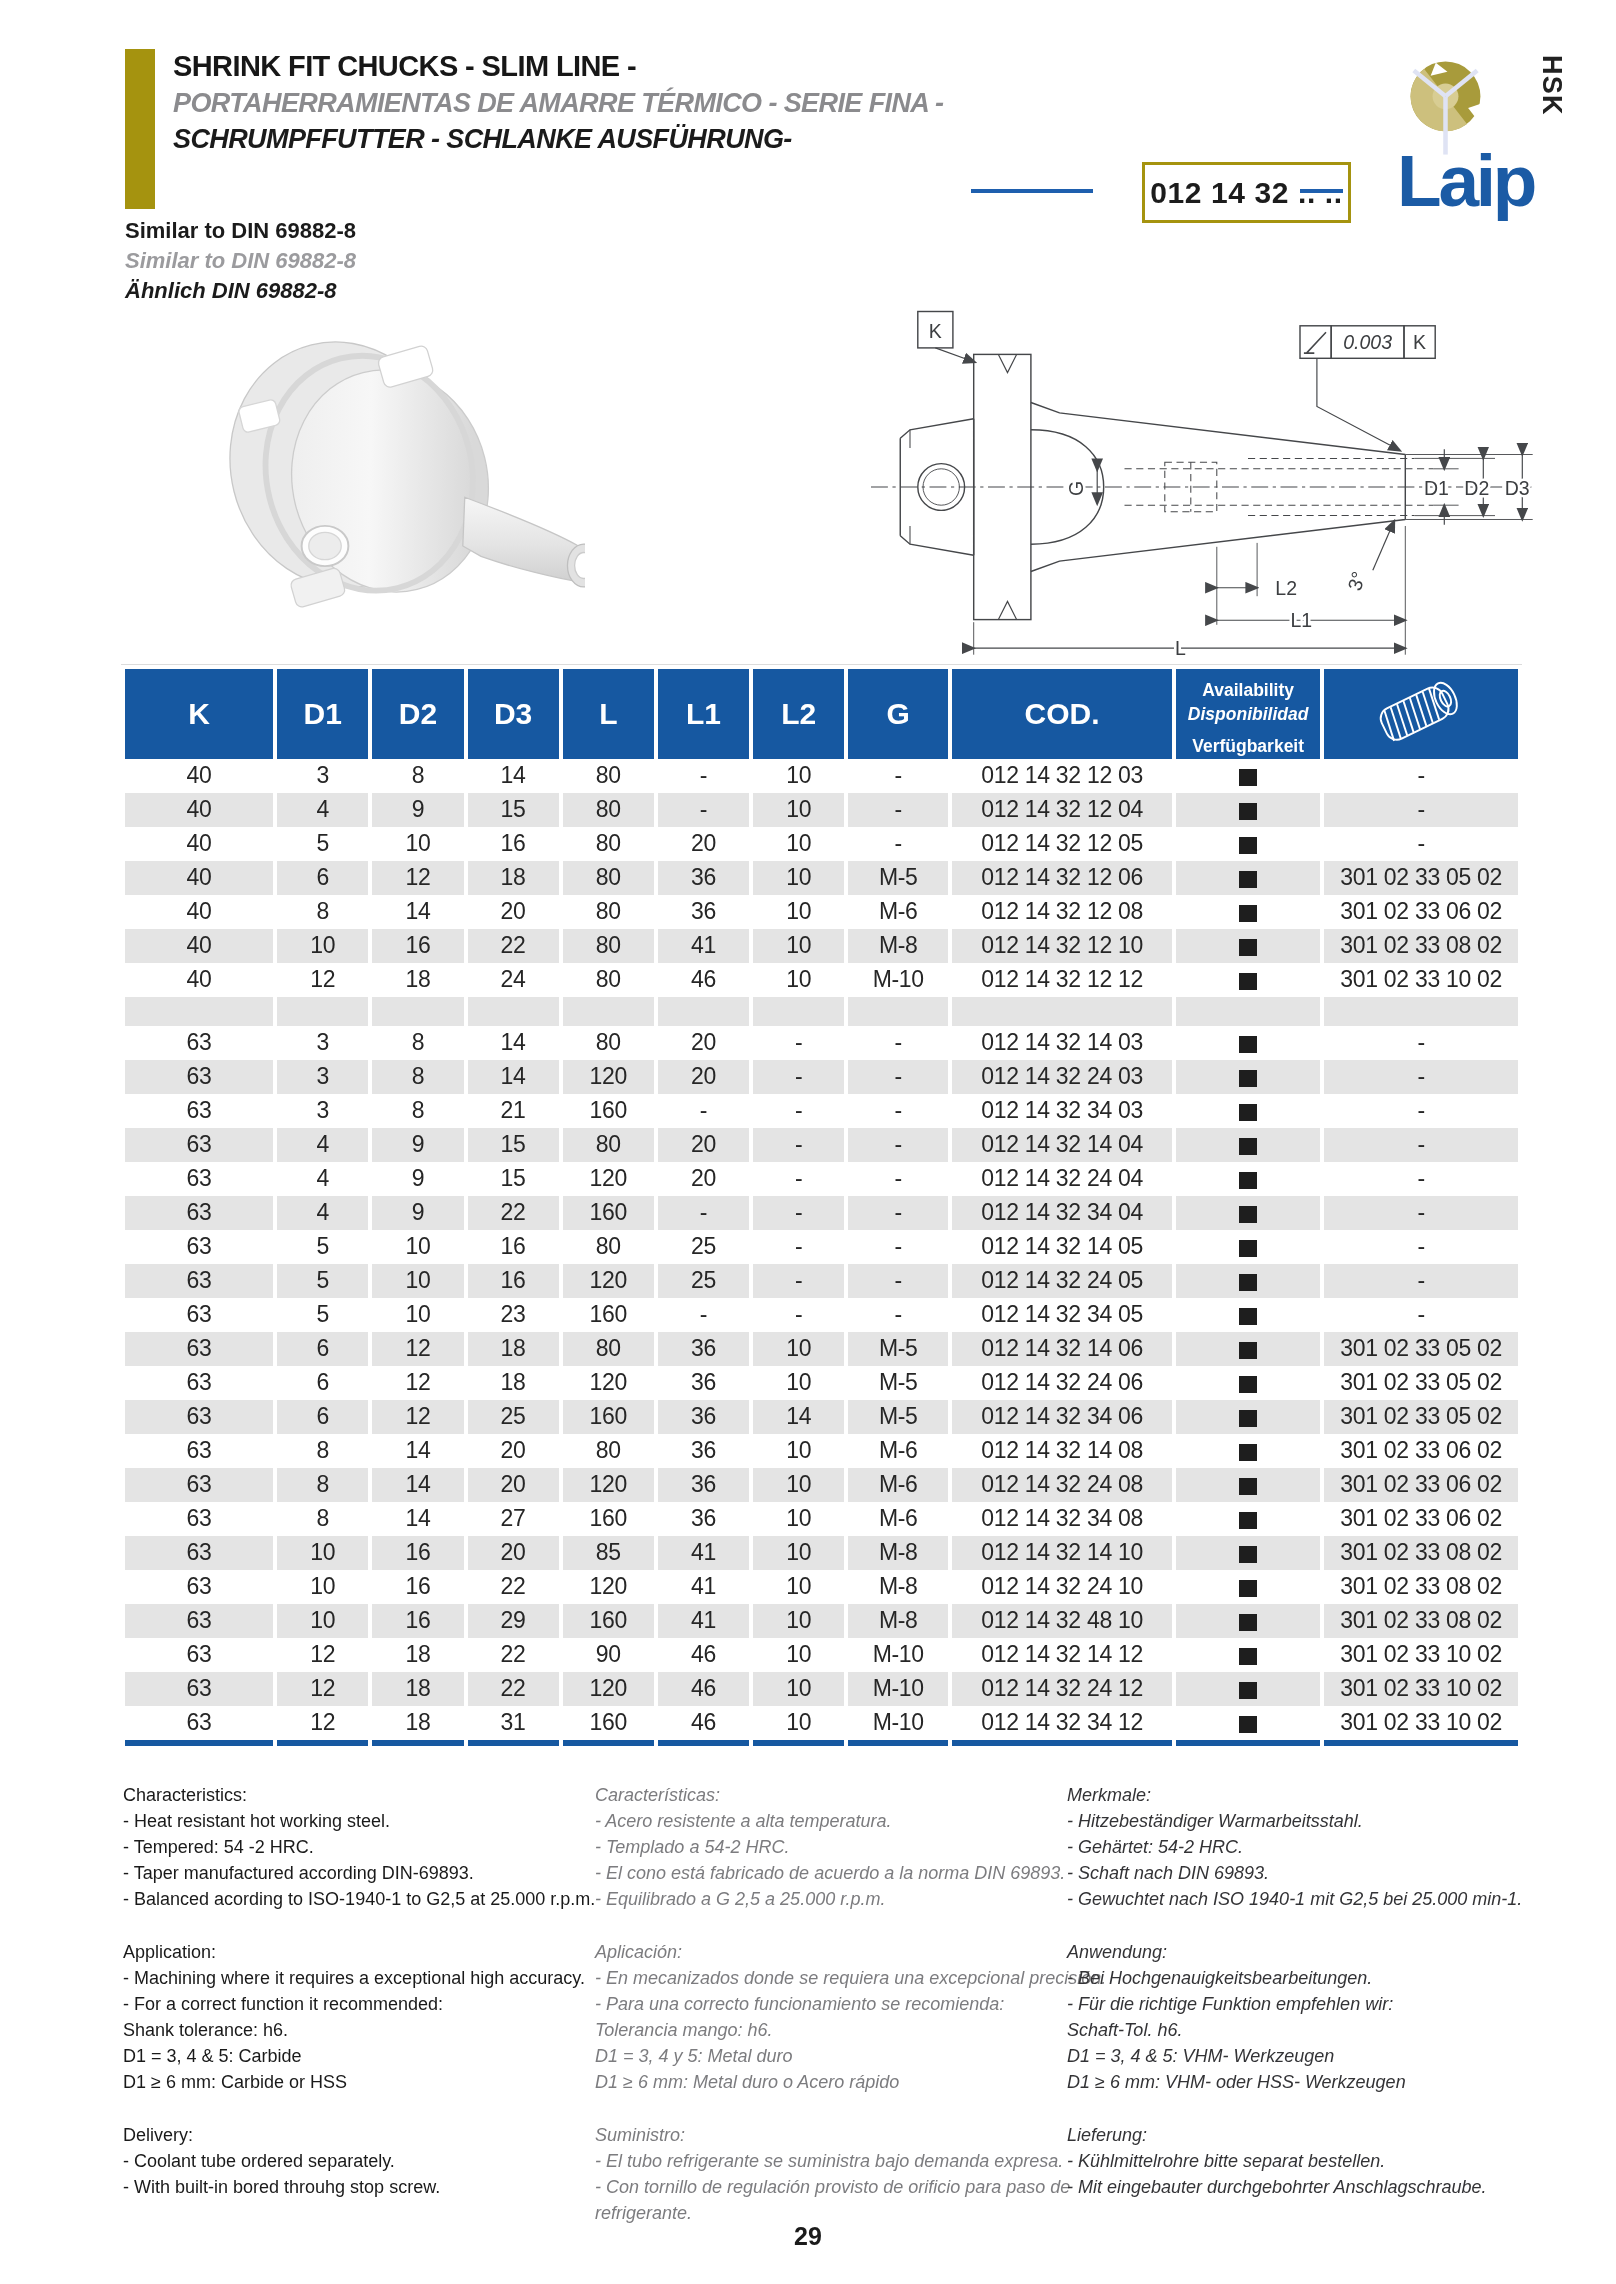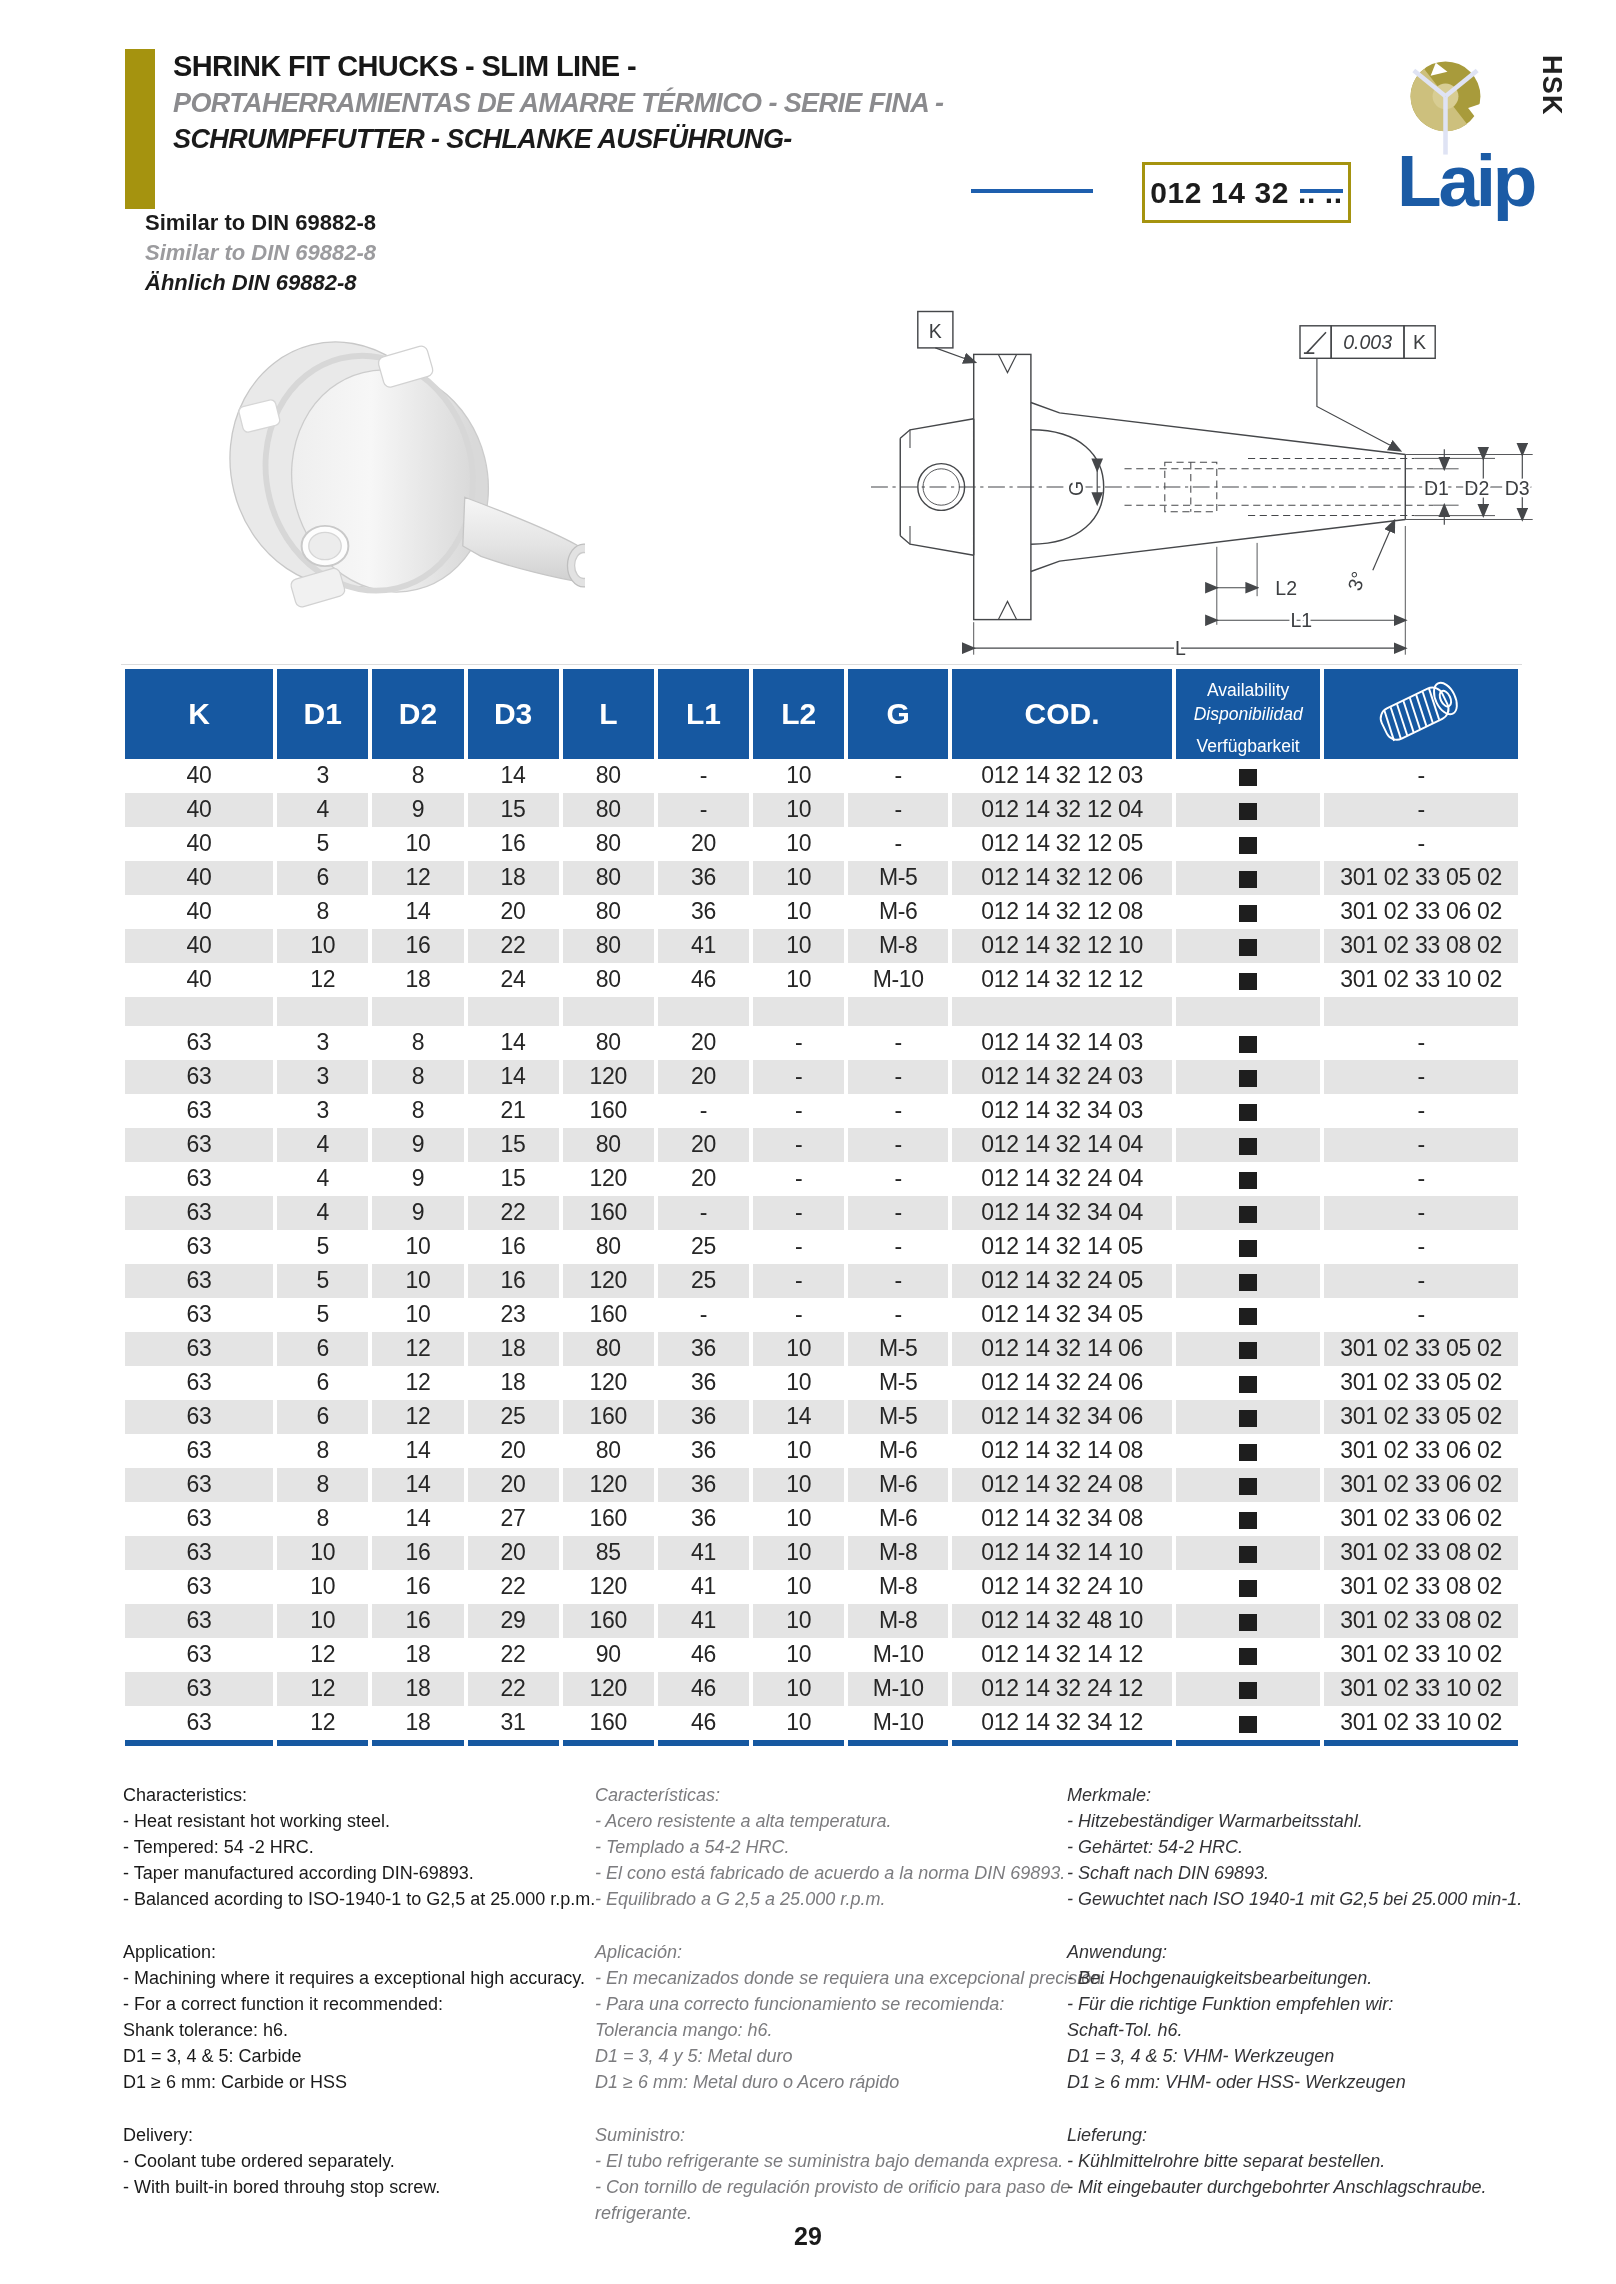--- a/index.html
+++ b/index.html
@@ -19,38 +19,38 @@
   .logo{position:absolute;left:1397px;top:56px;width:169px;}
   .logo-text{font-size:73px;font-weight:800;color:#1b5ba5;letter-spacing:-3.2px;margin-top:-14.3px;line-height:65px;}
 
   .code-line{position:absolute;top:189px;height:3.9px;background:#1e5fae;}
   .code-line.l{left:971px;width:122px;}
   .code-line.r{left:1300px;width:43px;}
   .code-box{position:absolute;left:1094px;top:162px;width:203px;height:55px;border:3.2px solid #a5930f;
             display:flex;align-items:center;justify-content:center;font-size:30px;font-weight:800;color:#1c1c1c;
             background:#fff;letter-spacing:0.6px;margin-left:48px;}
 
-  .similar{position:absolute;left:125px;top:208px;line-height:30px;margin-left:20px;}
+  .similar{position:absolute;left:125px;top:216px;line-height:30px;}
   .sim-en{font-size:22px;font-weight:800;color:#1b1b1b;}
   .sim-es{font-size:22px;font-weight:800;font-style:italic;color:#9b9b9e;}
   .sim-de{font-size:22px;font-weight:800;font-style:italic;color:#1b1b1b;}
 
   
   .photo{position:absolute;left:195px;top:325px;}
   .tech-drawing{position:absolute;left:845px;top:292px;}
   .tech-drawing text{font-family:"Liberation Sans",sans-serif;font-size:30px;fill:#3c3e41;
                      paint-order:stroke;stroke:#ffffff;stroke-width:8px;}
   .tech-drawing .boxtxt{stroke-width:0;}
 
   
   .table-wrap{position:absolute;left:121px;top:664px;width:1401px;border-top:1.3px solid #dcdcdc;padding-top:3.9px;}
   table.spec{border-collapse:separate;border-spacing:4.5px 0;width:1401px;table-layout:fixed;}
   table.spec th{background:#1658a1;color:#fff;height:86px;vertical-align:middle;text-align:center;
                 font-size:30px;font-weight:700;padding:0;}
-  table.spec th .avail-h{font-size:17.5px;line-height:22px;font-weight:400;margin-top:25px;}
+  table.spec th .avail-h{font-size:17.5px;line-height:22px;font-weight:700;margin-top:25px;}
   table.spec th .avail-h .it{font-style:italic;display:block;}
   table.spec td{height:34px;text-align:center;vertical-align:middle;font-size:23px;color:#262626;padding:0;
                 letter-spacing:-0.3px;}
   table.spec tbody tr:nth-child(odd) td{background:#ffffff;}
   table.spec tbody tr:nth-child(even) td{background:#e4e4e4;}
   table.spec tbody tr.sep-row td{height:29px;}
   table.spec tbody tr.bottom-bar td{background:#1658a1;height:6.5px;}
   td.cod{font-weight:400;letter-spacing:0;}
   td.tube{font-size:22px;}
   .sq{display:inline-block;width:17.5px;height:17.5px;background:#1e1e1e;vertical-align:middle;}

